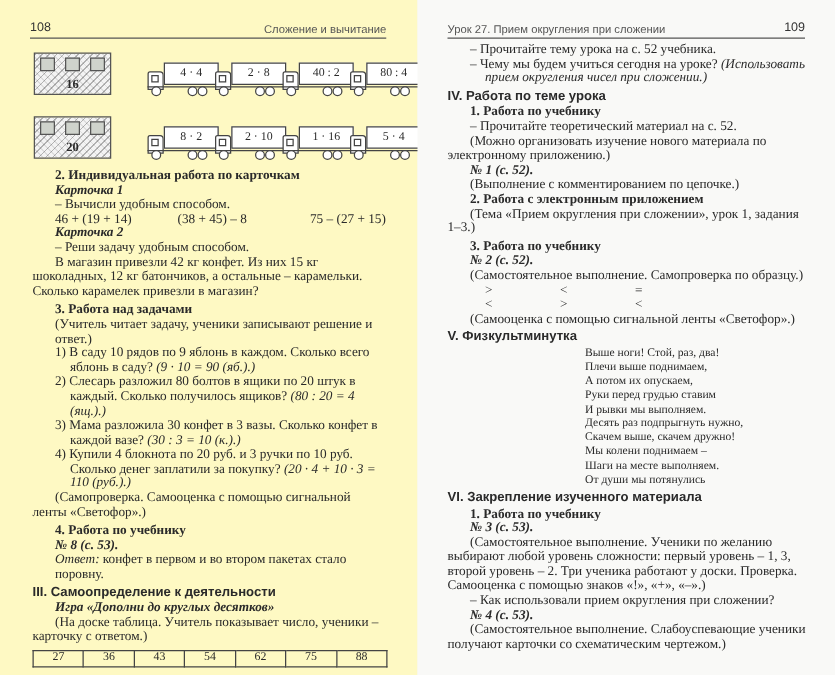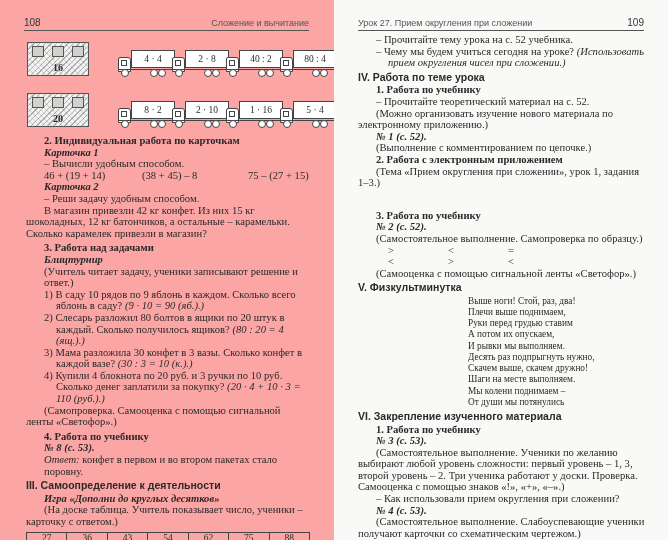--- a/index.html
+++ b/index.html
@@ -1,18 +1,18 @@
 <!DOCTYPE html>
 <html><head>
 <meta charset="utf-8">
 <style>
   html, body { margin: 0; padding: 0; }
   body { width: 668px; height: 540px; background: #f4f3f1; overflow: hidden; position: relative;
          font-family: "Liberation Serif", serif; color: #2a2a2a; }
-  .page { position: absolute; top: 0; height: 540px; background: #fca5a5; }
+  .page { position: absolute; top: 0; height: 540px; background: #fef9c3; }
   .page.left { left: 0; width: 334px; }
   .page.right { left: 334px; width: 334px; background: #f9f9f7; }
   .run-head { position: absolute; top: 14px; height: 16px; border-bottom: 1px solid #555;
               font-family: "Liberation Sans", sans-serif; font-size: 9px; color: #555; }
   .left .run-head { left: 24px; width: 285px; }
   .right .run-head { left: 24px; width: 286px; }
   .run-head .pnum { font-size: 10px; color: #333; position: absolute; bottom: 2px; }
   .run-head .rtitle { position: absolute; bottom: 2px; }
   .left .pnum { left: 0; } .left .rtitle { right: 0; }
   .right .pnum { right: 0; } .right .rtitle { left: 0; }
@@ -148,21 +148,20 @@
     <p class="ind">– Вычисли удобным способом.</p>
     <div class="exprs">
       <span style="width:98px">46 + (19 + 14)</span>
       <span style="width:106px">(38 + 45) – 8</span>
       <span>75 – (27 + 15)</span>
     </div>
     <p class="bi">Карточка 2</p>
     <p class="ind">– Реши задачу удобным способом.</p>
     <p style="text-indent:18px">В магазин привезли 42 кг конфет. Из них 15 кг шоколадных, 12 кг батончиков, а остальные – карамельки. Сколько карамелек привезли в магазин?</p>
     <p class="sub" style="margin-top:3px">3. Работа над задачами</p>
-    <p class="bi">Блицтурнир</p>
     <p class="ind">(Учитель читает задачу, ученики записывают решение и ответ.)</p>
     <p class="hang"><span>1) В саду 10 рядов по 9 яблонь в каждом. Сколько всего яблонь в саду? </span><span class="ital">(9 · 10 = 90 (яб.).)</span></p>
     <p class="hang"><span>2) Слесарь разложил 80 болтов в ящики по 20 штук в каждый. Сколько получилось ящиков? </span><span class="ital">(80 : 20 = 4 (ящ.).)</span></p>
     <p class="hang"><span>3) Мама разложила 30 конфет в 3 вазы. Сколько конфет в каждой вазе? </span><span class="ital">(30 : 3 = 10 (к.).)</span></p>
     <p class="hang"><span>4) Купили 4 блокнота по 20 руб. и 3 ручки по 10 руб. Сколько денег заплатили за покупку? </span><span class="ital">(20 · 4 + 10 · 3 = 110 (руб.).)</span></p>
     <p style="text-indent:18px">(Самопроверка. Самооценка с помощью сигнальной ленты «Светофор».)</p>
     <p class="sub" style="margin-top:3px">4. Работа по учебнику</p>
     <p class="bi">№ 8 (с. 53).</p>
     <p class="ind"><span class="ital">Ответ:</span><span> конфет в первом и во втором пакетах стало поровну.</span></p>
     <p class="sec">III. Самоопределение к деятельности</p>
@@ -196,43 +195,43 @@
     <p class="hang">– Прочитайте тему урока на с. 52 учебника.</p>
     <p class="hang"><span>– Чему мы будем учиться сегодня на уроке? </span><span class="ital">(Использовать прием округления чисел при сложении.)</span></p>
     <p class="sec">IV. Работа по теме урока</p>
     <p class="sub">1. Работа по учебнику</p>
     <p class="ind">– Прочитайте теоретический материал на с. 52.</p>
     <p style="text-indent:18px">(Можно организовать изучение нового материала по электронному приложению.)</p>
     <p class="bi">№ 1 (с. 52).</p>
     <p class="ind">(Выполнение с комментированием по цепочке.)</p>
     <p class="sub">2. Работа с электронным приложением</p>
     <p style="text-indent:18px">(Тема «Прием округления при сложении», урок 1, задания 1–3.)</p>
-    <p class="sub" style="margin-top:21px">3. Работа по учебнику</p>
+    <p class="sub" style="margin-top:3px">3. Работа по учебнику</p>
     <p class="bi">№ 2 (с. 52).</p>
     <p class="ind">(Самостоятельное выполнение. Самопроверка по образцу.)</p>
     <div class="answers">
       <span>&gt;</span>
         <span>&lt;</span>
         <span>=</span>
       <span>&lt;</span>
         <span>&gt;</span>
         <span>&lt;</span>
     </div>
     <p class="ind">(Самооценка с помощью сигнальной ленты «Светофор».)</p>
     <p class="sec">V. Физкультминутка</p>
     <div class="poem">
       <p>Выше ноги! Стой, раз, два!</p>
         <p>Плечи выше поднимаем,</p>
-      <p>Руки перед грудью ставим</p>
-        <p>А потом их опускаем,</p>
+      <p>А потом их опускаем,</p>
+        <p>Руки перед грудью ставим</p>
       <p>И рывки мы выполняем.</p>
         <p>Десять раз подпрыгнуть нужно,</p>
       <p>Скачем выше, скачем дружно!</p>
-        <p>Шаги на месте выполняем.</p>
-      <p>Мы колени поднимаем –</p>
+        <p>Мы колени поднимаем –</p>
+      <p>Шаги на месте выполняем.</p>
         <p>От души мы потянулись</p>
     </div>
     <p class="sec">VI. Закрепление изученного материала</p>
     <p class="sub">1. Работа по учебнику</p>
     <p class="bi">№ 3 (с. 53).</p>
     <p style="text-indent:18px">(Самостоятельное выполнение. Ученики по желанию выбирают любой уровень сложности: первый уровень – 1, 3, второй уровень – 2. Три ученика работают у доски. Проверка. Самооценка с помощью знаков «!», «+», «–».)</p>
     <p class="hang">– Как использовали прием округления при сложении?</p>
     <p class="bi">№ 4 (с. 53).</p>
     <p style="text-indent:18px">(Самостоятельное выполнение. Слабоуспевающие ученики получают карточки со схематическим чертежом.)</p>
   </div>

